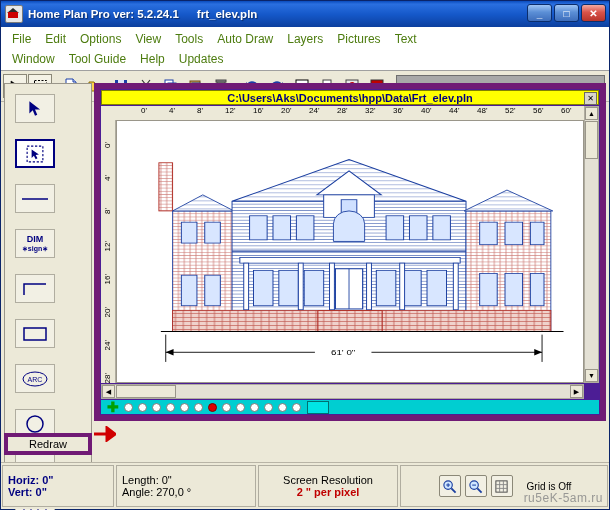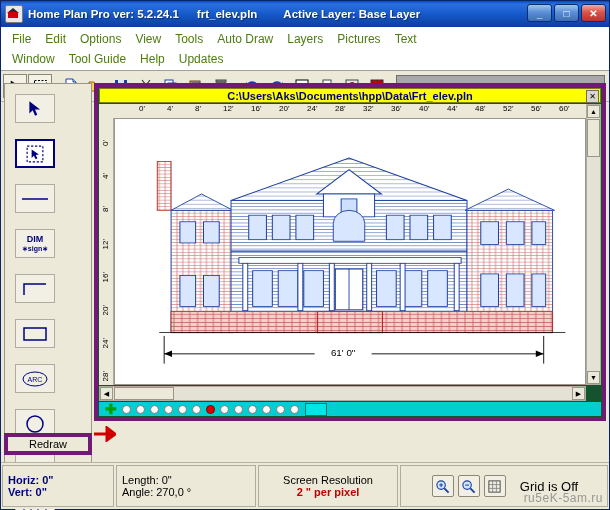--- a/index.html
+++ b/index.html
@@ -97,21 +97,21 @@
   .pbtn .bigT{font-family:"Liberation Serif",serif;font-size:20px;font-weight:bold;color:#000080;}
   .redraw{
     position:absolute;left:3px;top:432px;width:88px;height:22px;
     background:#ece9d8;border:4px solid #701a75;box-sizing:border-box;
     display:flex;align-items:center;justify-content:center;
     font-size:11px;color:#000;
   }
   
   .docarea{
     position:absolute;left:93px;top:82px;right:3px;bottom:88px;
-    background:#14532d;border:4px solid #701a75;box-sizing:border-box;
+    background:#4c1d95;border:6px solid #701a75;box-sizing:border-box;
   }
   .doc-title{
     height:15px;background:#ffff00;border:1px solid #808000;
     margin:1px;display:flex;align-items:center;justify-content:center;
     position:relative;box-sizing:border-box;
   }
   .doc-title span{font-size:11px;font-weight:bold;color:#000080;}
   .doc-close{
     position:absolute;right:1px;top:1px;width:11px;height:11px;
     background:#d9d6cb;border:1px solid #6e6b60;font-size:8px;
@@ -184,21 +184,20 @@
 </style>
 </head>
 <body>
 
 <div id="app">
 
   <div class="titlebar">
     <div class="tb-icon"></div>
     <span class="tb-text">Home Plan Pro ver: 5.2.24.1</span>
     <span class="tb-text tb-file">frt_elev.pln</span>
-    <span class="tb-text tb-layer">Active Layer: Base Layer</span>
     <div class="tb-buttons">
       <div class="tb-btn">_</div>
       <div class="tb-btn">□</div>
       <div class="tb-btn close">✕</div>
     </div>
   </div>
 
   <div class="menubar">
     <div class="menurow">
       <div class="menuitem">File</div>
@@ -613,18 +612,18 @@
       </div>
       <div class="magbtn">
         <svg width="15" height="15" viewBox="0 0 16 16">
           <rect x="2" y="2" width="12" height="12" fill="none" stroke="#444"></rect>
           <line x1="6" y1="2" x2="6" y2="14" stroke="#888"></line>
           <line x1="10" y1="2" x2="10" y2="14" stroke="#888"></line>
           <line x1="2" y1="6" x2="14" y2="6" stroke="#888"></line>
           <line x1="2" y1="10" x2="14" y2="10" stroke="#888"></line>
         </svg>
       </div>
-      <span style="margin-left:12px;font-size:13px">Grid is Off</span>
+      <span style="margin-left:12px;font-size:10px">Grid is Off</span>
     </div>
     <div class="wm">ru5eK-5am.ru</div>
   </div>
 
 </div>
 
 </body></html>

